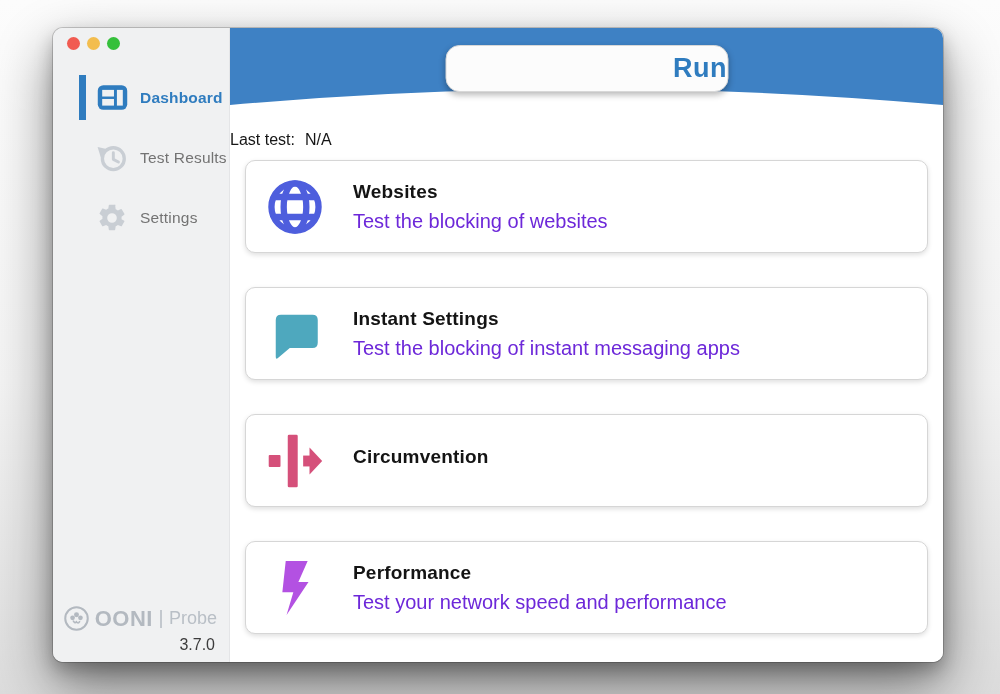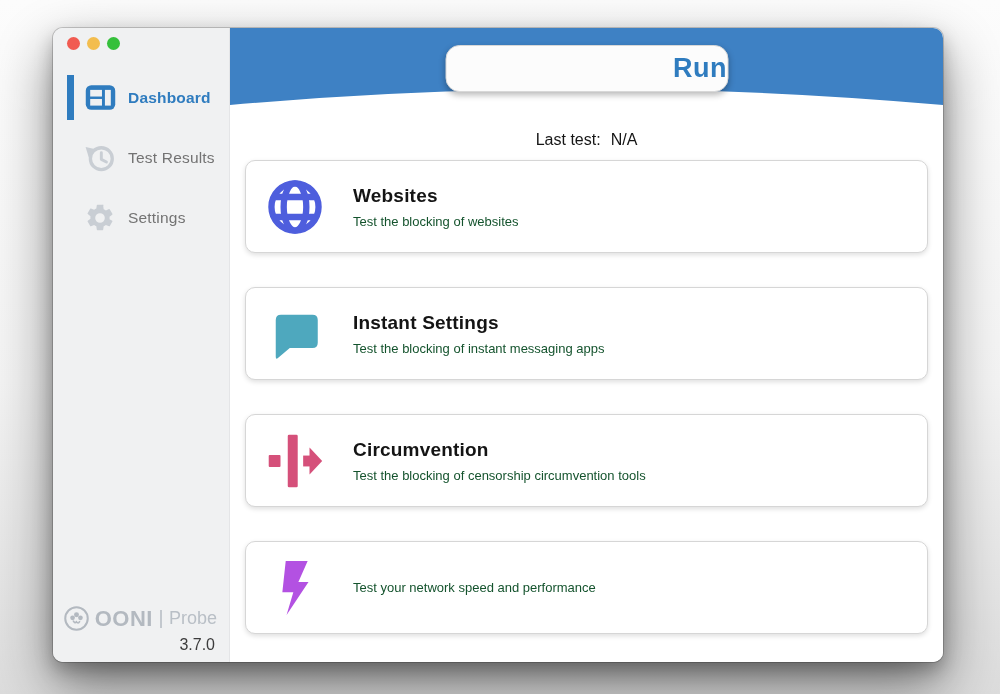--- a/index.html
+++ b/index.html
@@ -12,21 +12,21 @@
     box-shadow:0 0 0 1px rgba(0,0,0,.18),0 24px 55px rgba(0,0,0,.48),0 8px 18px rgba(0,0,0,.25);}
 
   
   .sidebar{position:relative;width:177px;flex:none;background:#f0f1f2;border-right:1px solid #e4e5e7;}
   .traffic{position:absolute;top:9px;left:14px;display:flex;gap:7px;}
   .traffic span{width:13px;height:13px;border-radius:50%;display:block;cursor:pointer;}
   .tl-close{background:#f15b51;}
   .tl-min{background:#f3bd4e;}
   .tl-zoom{background:#35c03b;}
 
-  .nav{position:absolute;top:47px;left:14px;right:0;}
+  .nav{position:absolute;top:47px;left:0;right:0;padding-left:26px;}
   .nav-item{position:relative;height:45px;margin-bottom:15px;display:flex;align-items:center;
     padding-left:16px;gap:11px;cursor:pointer;}
   .nav-item .ind{position:absolute;left:0;top:0;width:7px;height:45px;background:#2f7cbf;display:none;}
   .nav-item.active .ind{display:block;}
   .nav-item .lbl{font-size:15.5px;color:#737373;letter-spacing:.2px;}
   .nav-item.active .lbl{color:#2f7cbf;font-weight:600;}
   .nav-ic{width:34px;height:34px;display:flex;align-items:center;justify-content:center;flex:none;}
 
   .side-footer{position:absolute;right:12px;bottom:8px;text-align:right;}
   .logo-row{display:flex;align-items:center;justify-content:flex-end;gap:5px;color:#b3b9c0;}
@@ -38,31 +38,31 @@
   
   .content{position:relative;flex:1;background:#fff;}
   .band{position:absolute;top:0;left:0;width:100%;height:78px;}
 
   .run-btn{position:absolute;top:17px;left:50%;transform:translateX(-50%);
     width:283px;height:47px;border-radius:14px;background:#fcfcfc;
     border:1px solid #d8d8d8;box-shadow:0 3px 6px rgba(0,0,0,.28);
     display:flex;align-items:center;justify-content:flex-end;cursor:pointer;}
   .run-btn span{color:#2f7cbf;font-size:27px;font-weight:700;letter-spacing:.5px;}
 
-  .last-test{position:absolute;top:103px;left:0;width:100%;text-align:center;
+  .last-test{position:absolute;top:103px;left:0;width:100%;
     font-size:16px;color:#161616;}
   .last-test .val{margin-left:10px;}
 
   .cards{position:absolute;top:132px;left:15px;right:15px;display:flex;flex-direction:column;gap:34px;}
   .card{height:93px;background:#fff;border:1px solid #d6d6d6;border-radius:10px;
     box-shadow:0 2px 5px rgba(0,0,0,.13);display:flex;align-items:center;
     padding:0 20px;gap:29px;cursor:pointer;}
   .card-ic{width:58px;height:58px;flex:none;display:flex;align-items:center;justify-content:center;}
   .card-title{font-size:19px;font-weight:700;color:#141414;margin-bottom:7px;letter-spacing:.2px;}
-  .card-desc{font-size:13px;color:#14532d;}
+  .card-desc{font-size:20px;color:#6d28d9;}
 </style>
 </head>
 <body>
 
 <div class="window">
 
   <div class="sidebar">
     <div class="traffic">
       <span class="tl-close"></span>
       <span class="tl-min"></span>
@@ -176,30 +176,30 @@
             <g fill="#d5507a">
               <rect x="3" y="25.5" width="13" height="13" rx="1"></rect>
               <rect x="24" y="3" width="11" height="58" rx="1.5"></rect>
               <rect x="41" y="26" width="10" height="12"></rect>
               <polygon points="48,17 48,47 62,32"></polygon>
             </g>
           </svg>
         </span>
         <span>
           <div class="card-title">Circumvention</div>
-          <div class="card-desc">Test the blocking of censorship circumvention tools</div>
         </span>
       </div>
 
       <div class="card">
         <span class="card-ic">
           <svg width="54" height="58" viewBox="0 0 64 68">
             <polygon fill="#b351e2" points="21,2 47,2 36,27 48,27 22,66 30,39 17,39"></polygon>
           </svg>
         </span>
         <span>
+          <div class="card-title">Performance</div>
           <div class="card-desc">Test your network speed and performance</div>
         </span>
       </div>
 
     </div>
   </div>
 </div>
 
 </body></html>

